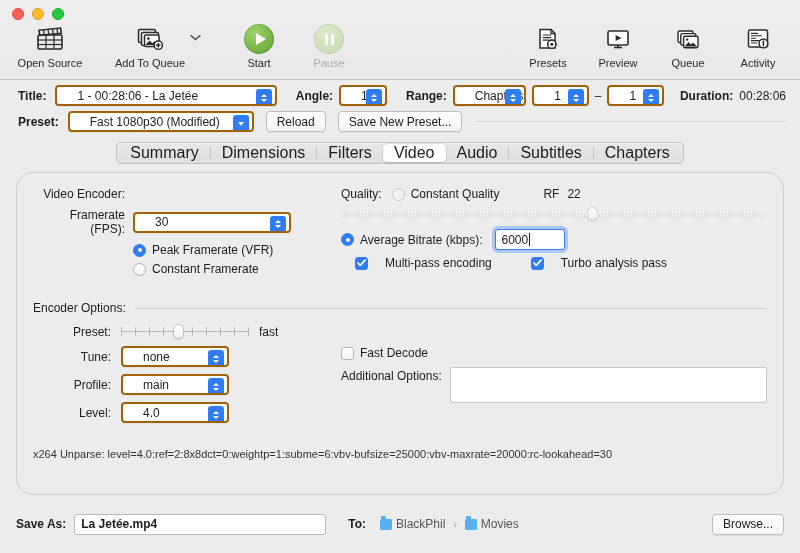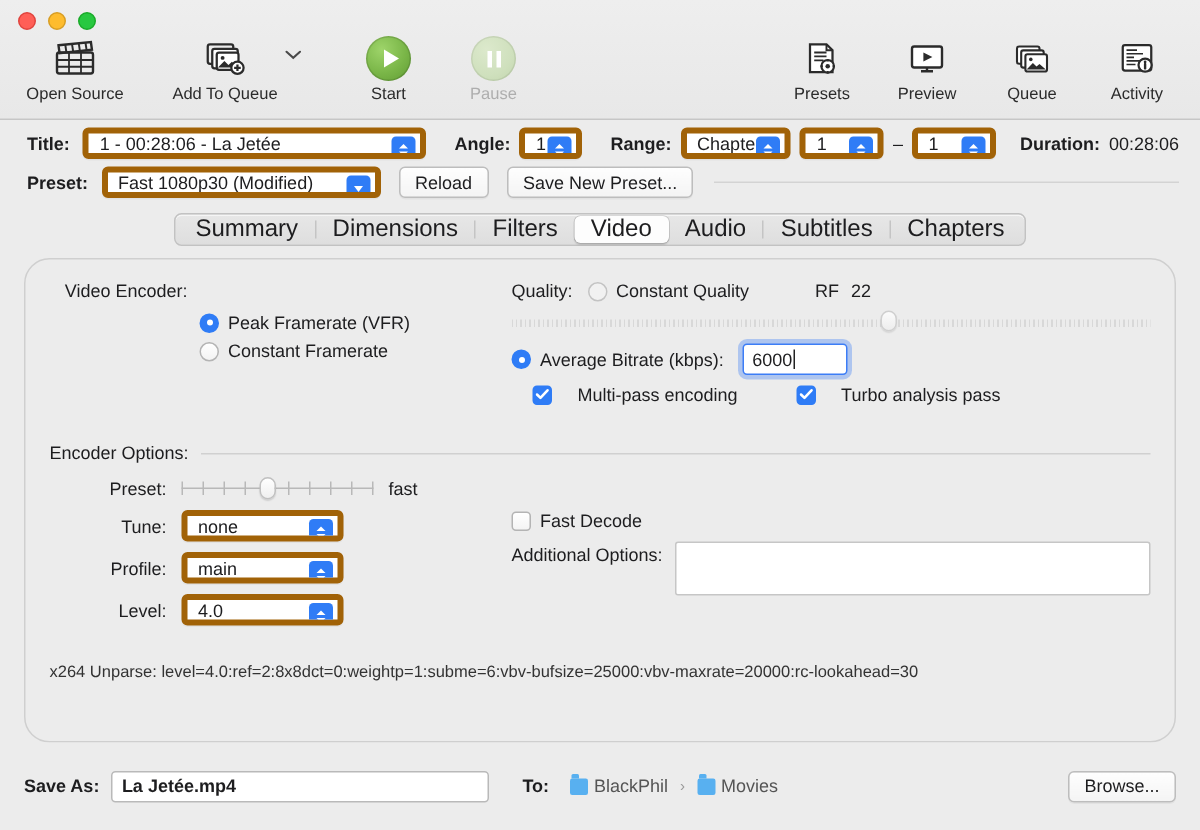--- a/index.html
+++ b/index.html
@@ -52,22 +52,22 @@
   .source-row { padding: 6px 14px 0 18px; font-size:12px; display:flex; align-items:center; gap:6px; }
   .b { font-weight:bold; }
   .rule { flex:1; height:1px; background:#d3d3d3; margin-left:8px; }
 
   
   .frow { display:flex; align-items:center; gap:6px; padding:5px 14px 0 18px; font-size:12px; }
   .lbl-b { font-weight:bold; }
 
   .popup {
     position:relative; height:21px; background:#fff;
-    border:4px solid #a16207; border-radius:4px;
-    display:flex; align-items:center; padding:0 24px 0 7px;
+    border:2px solid #a16207; border-radius:4px;
+    display:flex; align-items:center; padding:0 24px 0 20px;
     font-size:12px; color:#1d1d1f; white-space:nowrap; overflow:hidden;
     box-shadow: 0 1px 0 rgba(0,0,0,0.04);
   }
   .popup .arrows {
     position:absolute; right:3px; top:2px; width:16px; height:17px;
     background:#2f7cf6; border-radius:3px; display:flex; flex-direction:column;
     align-items:center; justify-content:center; line-height:0;
   }
   .popup .arrows span { display:block; width:0;height:0; }
   .popup .arrows .up   { border-left:3px solid transparent;border-right:3px solid transparent;border-bottom:3.5px solid #fff; margin-bottom:2px;}
@@ -398,20 +398,30 @@
 
   <div class="panel">
 
     <div class="grid-top">
 
       <div class="col-l">
         <div class="line">
           <span class="lab" style="width:92px;">Video Encoder:</span>
         </div>
 
+        <div class="line">
+          <span class="lab" style="width:92px;">Framerate (FPS):</span>
+          <div class="popup" style="width:158px;margin-left:8px;">
+            <span>30</span>
+            <span class="arrows">
+                <span class="up"></span>
+                <span class="dn"></span>
+              </span>
+          </div>
+        </div>
 
         <div class="line" style="margin-left:100px;margin-bottom:5px;">
           <span class="radio on"></span>
           <span class="rlabel">Peak Framerate (VFR)</span>
         </div>
         <div class="line" style="margin-left:100px;">
           <span class="radio"></span>
           <span class="rlabel">Constant Framerate</span>
         </div>
       </div>

